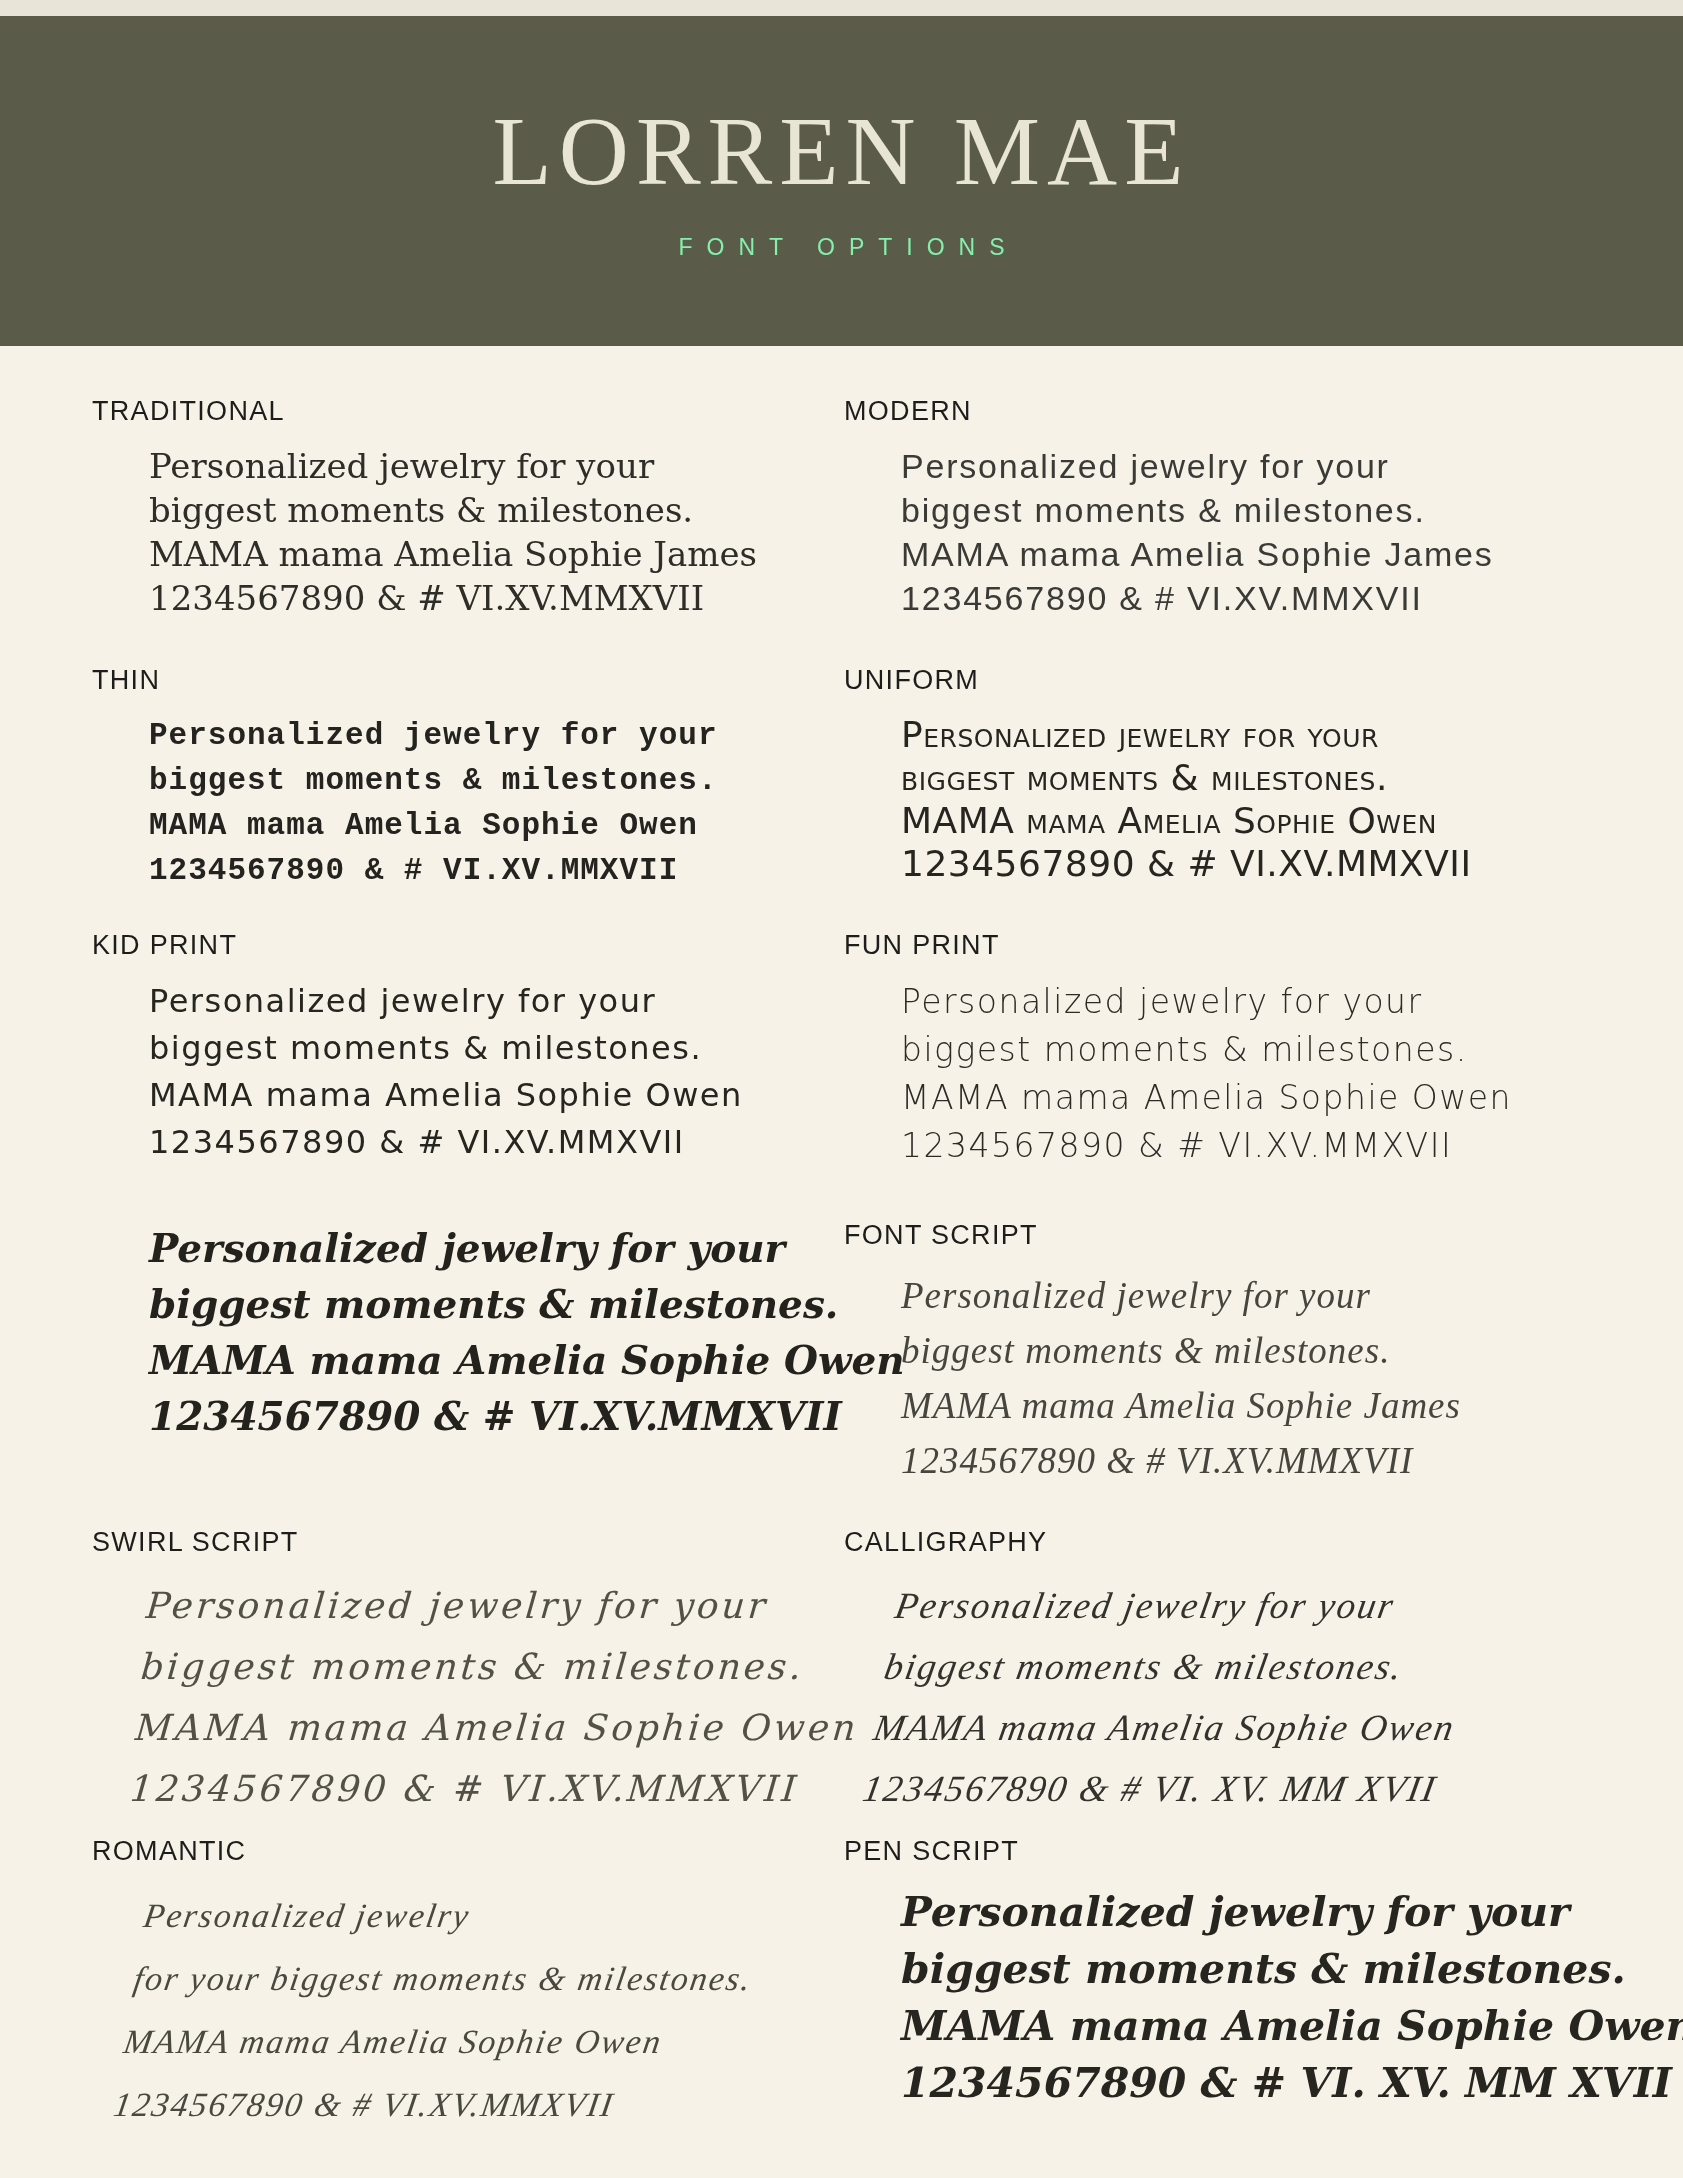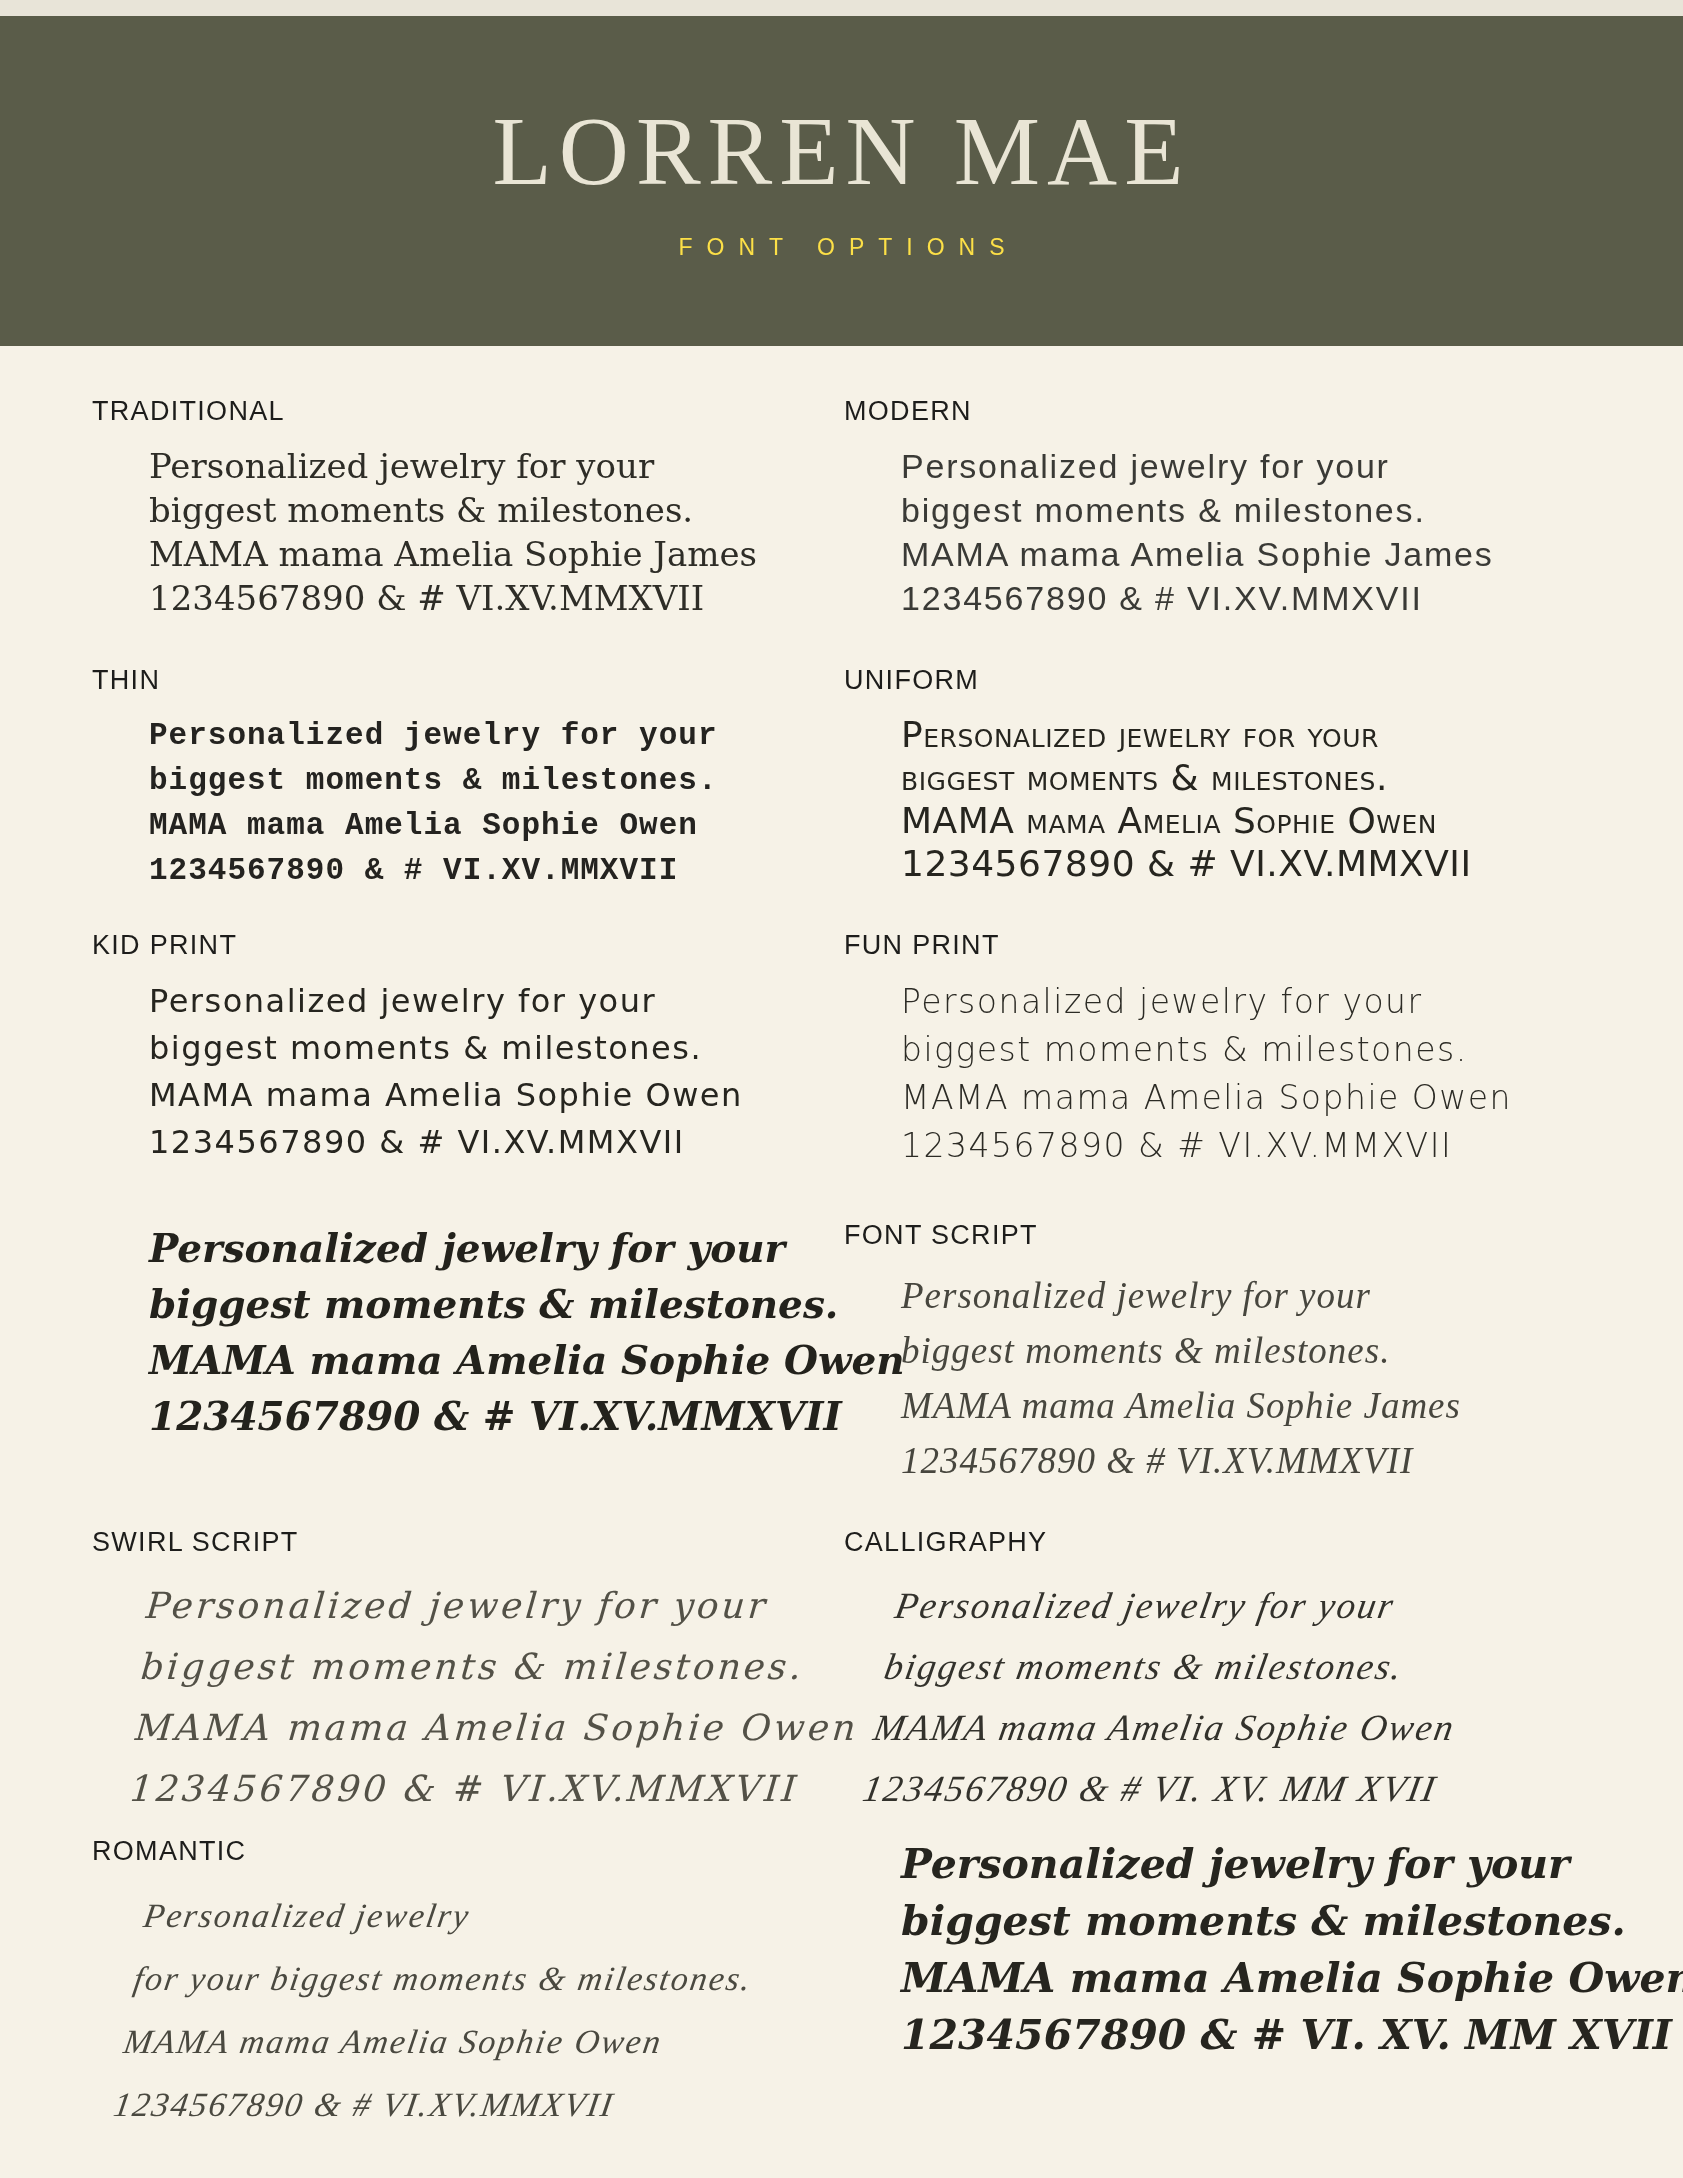--- a/index.html
+++ b/index.html
@@ -31,21 +31,21 @@
     color: #e9e5d5;
     line-height: 1;
     white-space: nowrap;
   }
   .banner-subtitle {
     font-family: "Liberation Sans", sans-serif;
     font-size: 23px;
     font-weight: 400;
     letter-spacing: 14px;
     padding-left: 14px; 
-    color: #fde047;
+    color: #86efac;
     line-height: 1;
     white-space: nowrap;
   }
   
   .content {
     padding: 50px 0 0 92px;
     display: grid;
     grid-template-columns: 752px 746px;
     grid-template-rows: 269px 265px 290px 307px 309px 342px;
   }
@@ -193,20 +193,21 @@
       <h2 class="label">ROMANTIC</h2>
       <div class="sample sm-romantic">
         <div class="line">Personalized jewelry</div>
         <div class="line">for your biggest moments &amp; milestones.</div>
         <div class="line">MAMA mama Amelia Sophie Owen</div>
         <div class="line">1234567890 &amp; # VI.XV.MMXVII</div>
       </div>
     </section>
 
     <section class="font-section">
+      <h2 class="label">PEN SCRIPT</h2>
       <div class="sample sm-pen">
         <div class="line">Personalized jewelry for your</div>
         <div class="line">biggest moments &amp; milestones.</div>
         <div class="line">MAMA mama Amelia Sophie Owen</div>
         <div class="line">1234567890 &amp; # VI. XV. MM XVII</div>
       </div>
     </section>
 
   </main>
 </div>

